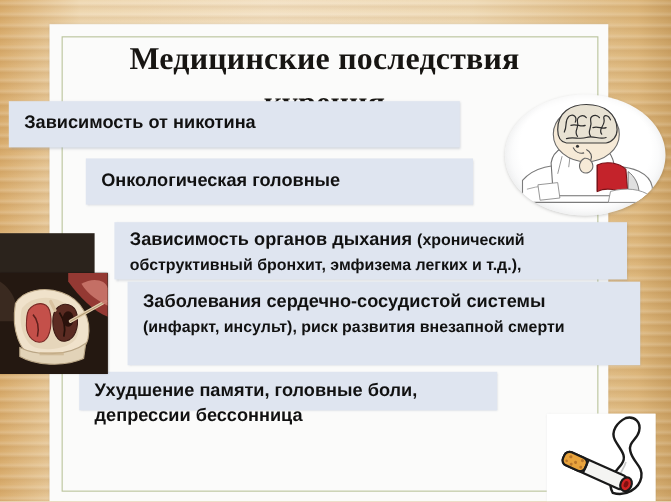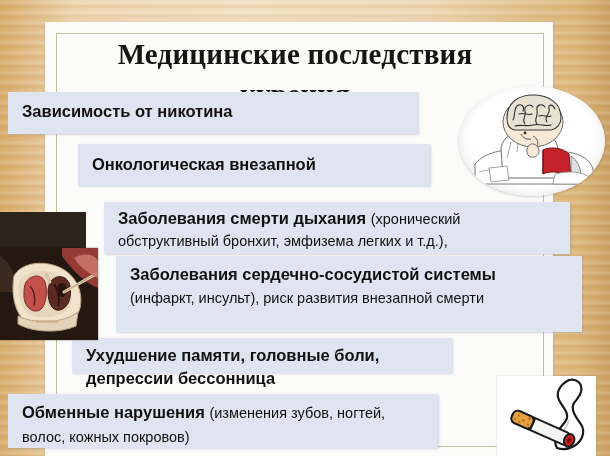--- a/index.html
+++ b/index.html
@@ -44,21 +44,21 @@
   }
   
   .fact{
     position:absolute;
     background:#dfe5f0;
     color:#111;
     font-weight:bold;
     box-sizing:border-box;
     box-shadow:1px 1px 2px rgba(120,130,150,.30);
   }
-  .fact .sub{font-weight:normal;}
+  .fact .sub{font-weight:bold;}
   .fact-1{left:8px;  top:92px;  width:410px; height:42px;
           font-size:16.5px; padding:10px 0 0 14px;}
   .fact-2{left:78px; top:144px; width:352px; height:42px;
           font-size:16.5px; padding:11px 0 0 14px; font-weight:bold;}
   .fact-3{left:104px;top:202px; width:466px; height:52px;
           font-size:16.5px; padding:6px 10px 0 14px; line-height:21px;}
   .fact-3 .sub{font-size:14.5px;}
   .fact-4{left:116px;top:256px; width:466px; height:76px;
           font-size:16.5px; padding:7px 22px 0 14px; line-height:23px;}
   .fact-4 .sub{font-size:14.5px;}
@@ -107,38 +107,35 @@
   <div class="paper-inner-frame"></div>
 
   <div class="title">Медицинские последствия
 курения</div>
 
   <div class="fact fact-1">
     <span>Зависимость от никотина</span><span class="sub"></span>
   </div>
 
   <div class="fact fact-2">
-    <span>Онкологическая внезапной</span><span class="sub"></span>
+    <span>Онкологическая головные</span><span class="sub"></span>
   </div>
 
   <div class="fact fact-3">
-    <span>Заболевания смерти дыхания </span><span class="sub">(хронический обструктивный бронхит, эмфизема легких и т.д.),</span>
+    <span>Зависимость органов дыхания </span><span class="sub">(хронический обструктивный бронхит, эмфизема легких и т.д.),</span>
   </div>
 
   <div class="fact fact-4">
     <span>Заболевания сердечно-сосудистой системы </span><span class="sub">(инфаркт, инсульт), риск развития внезапной смерти</span>
   </div>
 
   <div class="fact fact-5">
     <span>Ухудшение памяти, головные боли, депрессии бессонница</span><span class="sub"></span>
   </div>
 
-  <div class="fact fact-6">
-    <span>Обменные нарушения </span><span class="sub">(изменения зубов, ногтей, волос, кожных покровов)</span>
-  </div>
 
   <div class="brain-pic">
     <svg width="146" height="110" viewBox="0 0 146 110" xmlns="http://www.w3.org/2000/svg">
 
       <path d="M16 78 C26 66 46 62 58 66 L96 66 C116 64 132 72 134 84 L134 98 L16 98 Z" fill="#ffffff" stroke="#7b7b7b" stroke-width="1"></path>
       <path d="M20 86 C40 80 66 82 80 88" fill="none" stroke="#9a9a9a" stroke-width="0.8"></path>
 
       <path d="M42 62 C44 50 56 44 70 45 L86 46 C96 50 100 60 100 72 L100 92 L44 92 Z" fill="#ffffff" stroke="#6f6f6f" stroke-width="1"></path>
       <path d="M52 56 L48 72" stroke="#8a8a8a" stroke-width="0.8" fill="none"></path>
       <path d="M60 50 L58 66" stroke="#8a8a8a" stroke-width="0.8" fill="none"></path>

